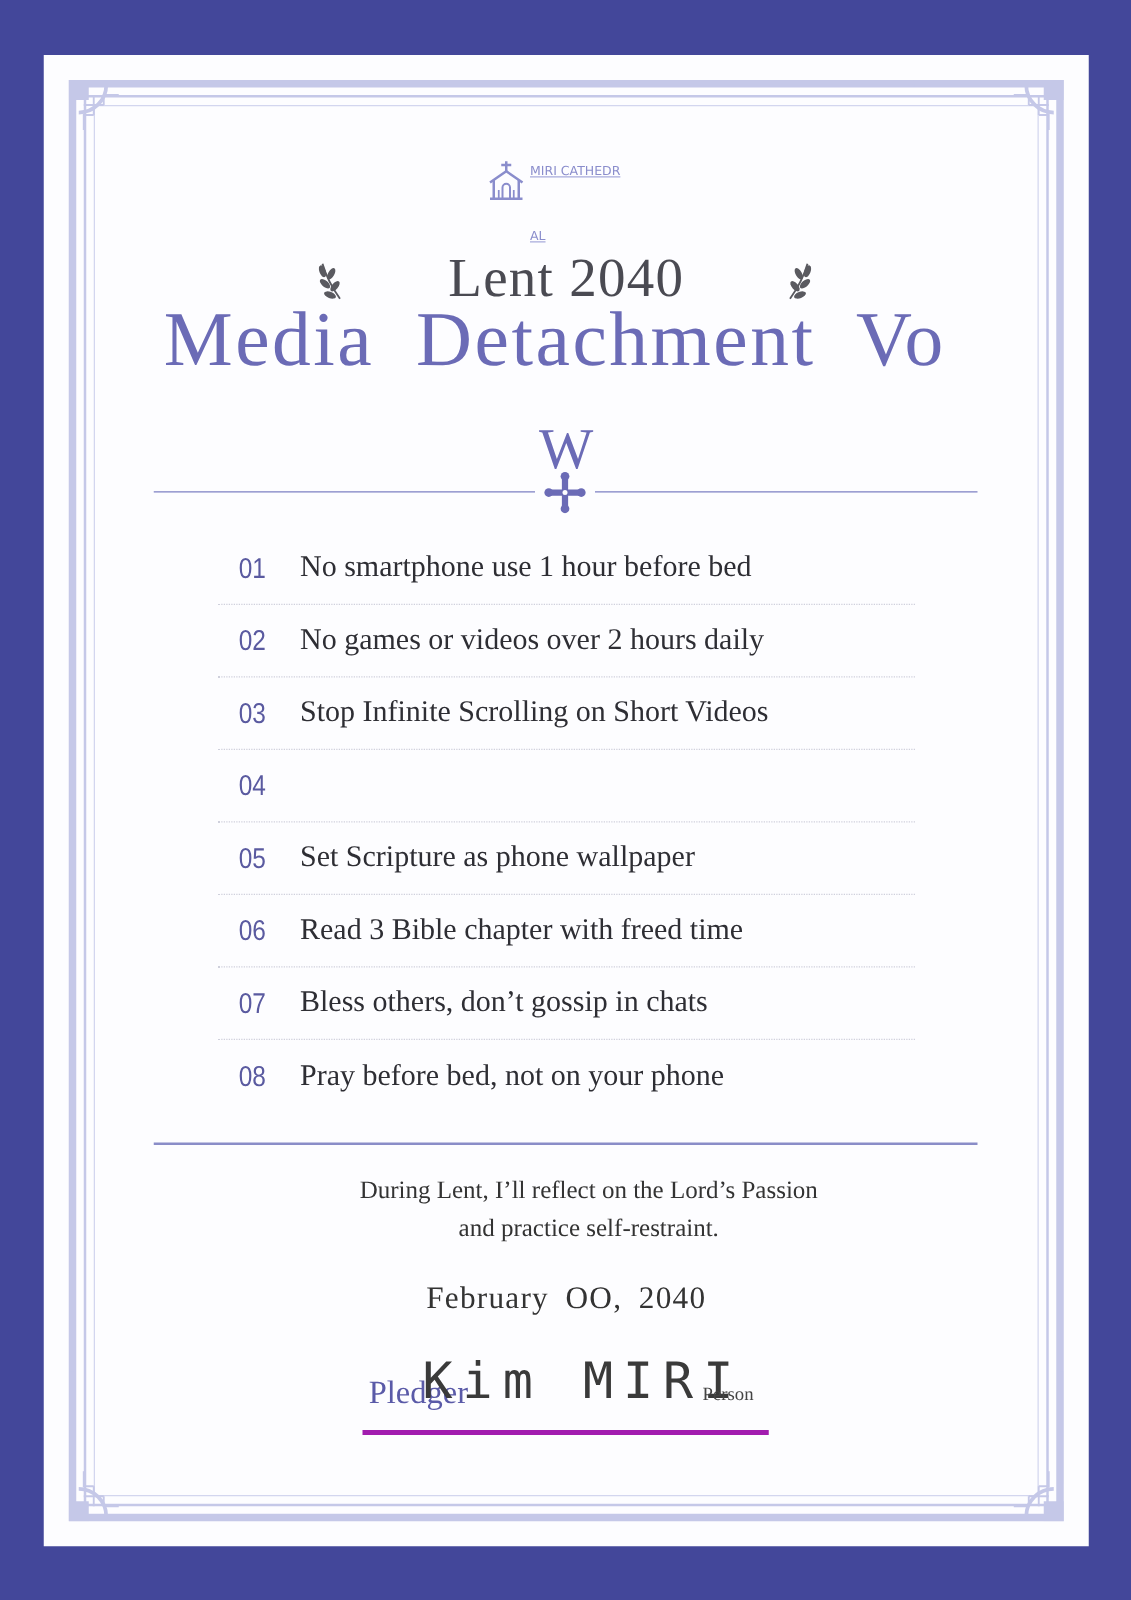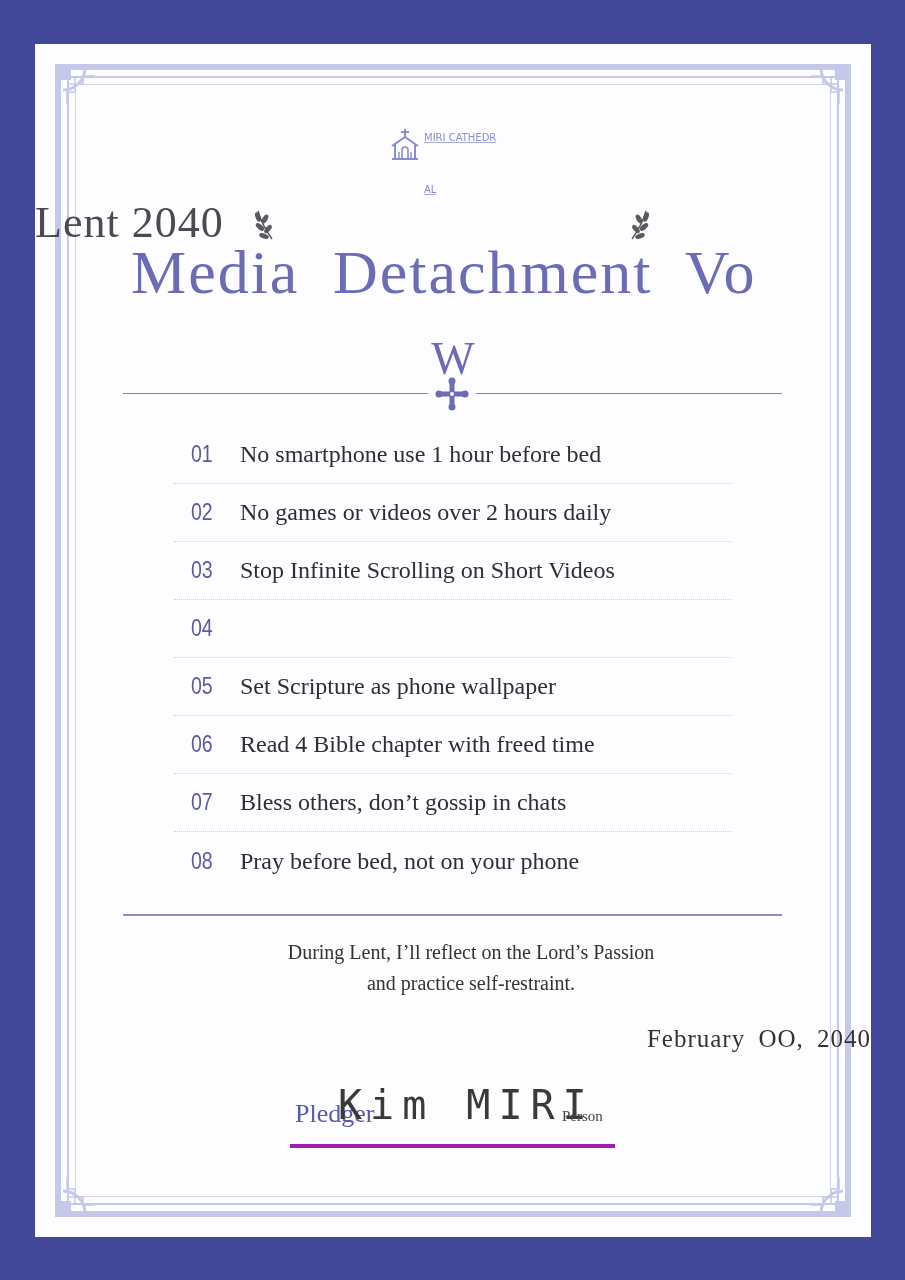--- a/index.html
+++ b/index.html
@@ -4,34 +4,34 @@
 <style>
   html,body{margin:0;padding:0;}
   body{width:905px;height:1280px;background:#43479a;position:relative;overflow:hidden;font-family:"DejaVu Serif","Liberation Serif",serif;}
   .page{position:absolute;left:35px;top:44px;width:836px;height:1193px;background:#fdfdff;}
   .frame-outer{position:absolute;left:20px;top:20px;width:796px;height:1153px;border:6px solid #c5c8e8;box-sizing:border-box;}
   .frame-inner{position:absolute;left:32px;top:32px;width:772px;height:1129px;border:2px solid #c5c8e8;box-sizing:border-box;}
   .frame-inner2{position:absolute;left:40px;top:40px;width:756px;height:1113px;border:1px solid #d3d6ef;box-sizing:border-box;}
   .corner{position:absolute;width:120px;height:120px;}
   .logo{position:absolute;left:355px;top:84px;display:flex;align-items:flex-start;gap:4px;color:#8a8dcc;font-family:"DejaVu Sans","Liberation Sans",sans-serif;font-size:10px;}
   .logo-text{width:90px;line-height:20px;text-decoration:underline;text-decoration-color:#a8abdc;}
-  .lent{position:absolute;left:0;width:836px;top:153px;font-size:44px;color:#4a4a52;letter-spacing:1px;font-family:"Liberation Serif","DejaVu Serif",serif;}
+  .lent{position:absolute;left:0;width:836px;top:153px;text-align:center;font-size:44px;color:#4a4a52;letter-spacing:1px;font-family:"Liberation Serif","DejaVu Serif",serif;}
   .laurel{position:absolute;top:163px;width:24px;height:36px;}
   .title{position:absolute;left:96px;top:193px;width:760px;font-size:62px;color:#6b6bb6;letter-spacing:2px;word-spacing:16px;white-space:nowrap;font-family:"Liberation Serif","DejaVu Serif",serif;}
   .title-w{position:absolute;left:0;width:836px;top:288px;text-align:center;font-size:46px;color:#6b6bb6;font-family:"Liberation Serif","DejaVu Serif",serif;}
   .divider-top{position:absolute;top:349px;height:1px;background:#7d80c4;}
   .cross{position:absolute;left:400px;top:333px;width:34px;height:34px;}
   .vows{position:absolute;left:139px;top:382px;width:558px;}
   .vow{height:58px;display:flex;align-items:center;border-bottom:1px dotted #cfd0dc;box-sizing:border-box;}
   .vow:last-child{border-bottom:none;}
   .vow-num{width:66px;padding-left:20px;box-sizing:border-box;color:#5a5aa0;font-size:23px;font-family:"Liberation Sans","DejaVu Sans",sans-serif;transform:scaleX(0.85);transform-origin:left;}
   .vow-text{font-size:24px;color:#2e2e34;font-family:"Liberation Serif","DejaVu Serif",serif;white-space:nowrap;}
   .divider-bottom{position:absolute;left:88px;top:870px;width:659px;height:2px;background:#8a8dc8;}
   .closing{position:absolute;left:0;width:872px;top:893px;text-align:center;font-size:20px;line-height:31px;color:#333;font-family:"Liberation Serif","DejaVu Serif",serif;}
-  .date{position:absolute;left:0;width:836px;top:981px;text-align:right;font-size:25px;color:#333;letter-spacing:1px;word-spacing:6px;font-family:"Liberation Serif","DejaVu Serif",serif;}
+  .date{position:absolute;left:0;width:836px;top:981px;text-align:center;font-size:25px;color:#333;letter-spacing:1px;word-spacing:6px;font-family:"Liberation Serif","DejaVu Serif",serif;}
   .sign-row{position:absolute;left:255px;top:1040px;width:325px;height:60px;border-bottom:4px solid #a21caf;}
   .pledger{position:absolute;left:5px;top:15px;font-size:26px;color:#5a5aa8;font-family:"Liberation Serif","DejaVu Serif",serif;}
   .person{position:absolute;left:272px;top:24px;font-size:15px;color:#444;font-family:"Liberation Serif","DejaVu Serif",serif;}
   .signature{position:absolute;left:48px;top:-2px;font-size:40px;color:#3a3a3a;font-family:"DejaVu Sans Mono","Liberation Mono",monospace;letter-spacing:8px;font-weight:300;}
 </style>
 </head>
 <body>
 
 <div class="page">
 
@@ -137,21 +137,21 @@
     </div>
     <div class="vow">
       <span class="vow-num">04</span>
     </div>
     <div class="vow">
       <span class="vow-num">05</span>
       <span class="vow-text">Set Scripture as phone wallpaper</span>
     </div>
     <div class="vow">
       <span class="vow-num">06</span>
-      <span class="vow-text">Read 4 Bible chapter with freed time</span>
+      <span class="vow-text">Read 3 Bible chapter with freed time</span>
     </div>
     <div class="vow">
       <span class="vow-num">07</span>
       <span class="vow-text">Bless others, don’t gossip in chats</span>
     </div>
     <div class="vow">
       <span class="vow-num">08</span>
       <span class="vow-text">Pray before bed, not on your phone</span>
     </div>
   </div>

